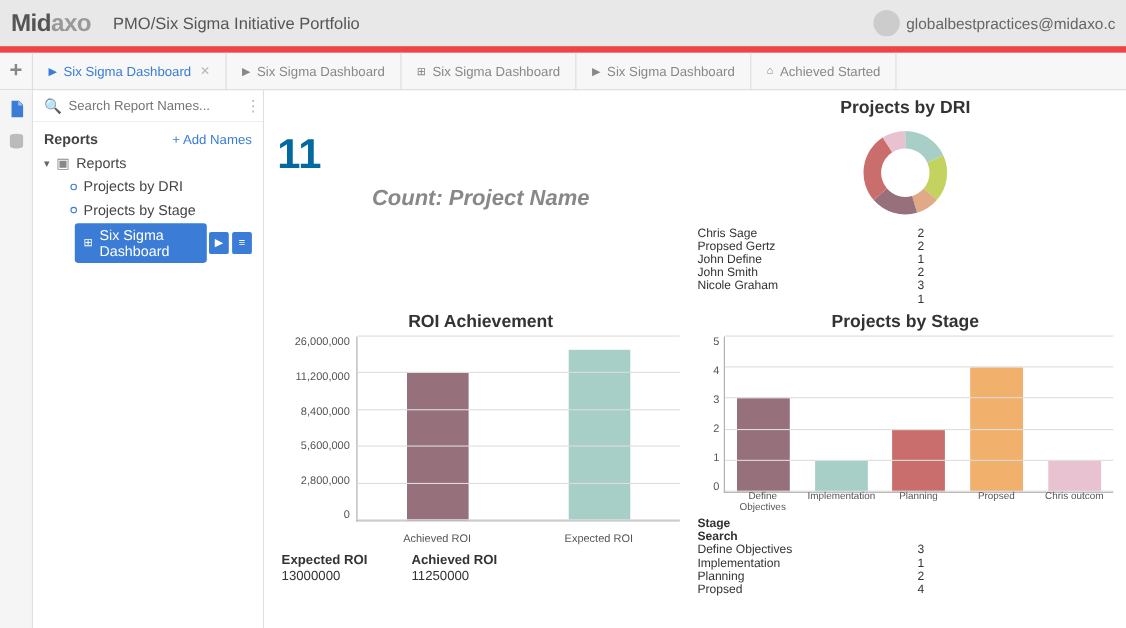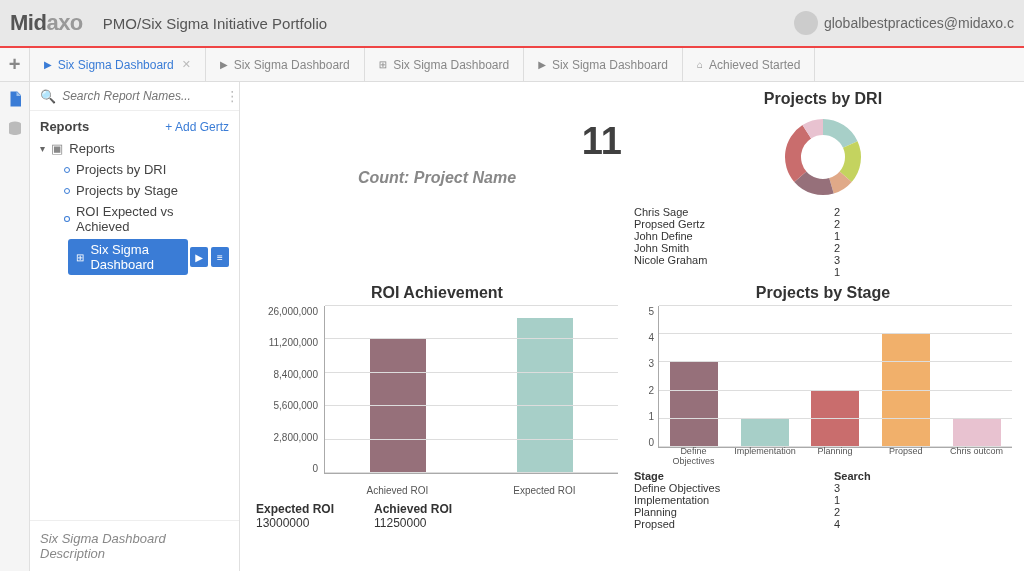--- a/index.html
+++ b/index.html
@@ -1,54 +1,54 @@
 <!DOCTYPE html>
 <html><head>
 <meta charset="utf-8">
 <style>
 * { box-sizing: border-box; margin: 0; padding: 0; }
 body { font-family: Arial, Helvetica, sans-serif; font-size: 13px; color: #333; background: #fff; width: 1024px; height: 571px; overflow: hidden; }
-.topbar { height: 48px; background: #e8e8e8; border-bottom: 2px solid #ef4444; display: flex; align-items: center; padding: 12px 10px; }
+.topbar { height: 48px; background: #e8e8e8; border-bottom: 6px solid #ef4444; display: flex; align-items: center; padding: 12px 10px; }
 .logo { font-size: 22px; font-weight: bold; color: #555; letter-spacing: -0.5px; }
 .logo .mid { color: #555; }
 .logo .axo { color: #999; }
 .portfolio-title { margin-left: 20px; font-size: 15px; color: #555; }
 .user-area { margin-left: auto; display: flex; align-items: center; color: #666; font-size: 14px; }
 .avatar { width: 24px; height: 24px; border-radius: 50%; background: #ccc; margin-right: 6px; }
 .tabbar { height: 34px; background: #f7f7f7; border-bottom: 1px solid #ddd; display: flex; align-items: center; }
 .plus-btn { width: 30px; height: 34px; display: flex; align-items: center; justify-content: center; color: #888; font-size: 20px; font-weight: bold; cursor: pointer; border-right: 1px solid #ddd; }
 .tab { padding: 0 14px; height: 34px; display: flex; align-items: center; gap: 6px; border-right: 1px solid #ddd; cursor: pointer; color: #888; font-size: 12px; }
 .tab.active { color: #3a7cd6; }
 .tab .tri { font-size: 10px; }
 .tab .close { color: #bbb; font-size: 11px; margin-left: 2px; }
 .body { display: flex; height: calc(571px - 48px - 34px); }
 .iconcol { width: 30px; background: #f5f5f5; border-right: 1px solid #e0e0e0; display: flex; flex-direction: column; align-items: center; padding-top: 8px; gap: 12px; }
 .iconcol .ic { width: 18px; height: 18px; color: #3a7cd6; }
 .sidebar { width: 210px; border-right: 1px solid #e0e0e0; display: flex; flex-direction: column; }
 .searchrow { padding: 6px 10px; display: flex; align-items: center; gap: 6px; border-bottom: 1px solid #eee; }
-.searchrow input { border: none; outline: none; font-size: 12px; font-style: italic; color: #999; flex: 1; }
+.searchrow input { border: none; outline: none; font-size: 12px; color: #999; flex: 1; }
 .searchrow .sicon { color: #aaa; font-size: 13px; }
 .searchrow .more { color: #bbb; font-size: 14px; cursor: pointer; }
 .reports-head { display: flex; justify-content: space-between; align-items: center; padding: 8px 10px 4px; }
 .reports-head .h { font-size: 13px; font-weight: bold; color: #444; }
 .reports-head .addf { color: #3a7cd6; font-size: 12px; cursor: pointer; }
 .tree { padding: 0 10px; font-size: 13px; }
 .tree .folder { display: flex; align-items: center; gap: 6px; padding: 3px 0; color: #444; cursor: pointer; }
 .tree .node { display: flex; align-items: center; gap: 6px; padding: 3px 0 3px 24px; color: #444; cursor: pointer; }
 .tree .node .bullet { width: 6px; height: 6px; border-radius: 50%; border: 1.5px solid #3a7cd6; }
 .tree .node.sel { background: #3a7cd6; color: #fff; border-radius: 3px; padding-left: 8px; margin-left: 14px; margin-right: -2px; }
 .tree .node.sel .sqicon { color: #fff; font-size: 10px; }
 .tree .actions { display: inline-flex; gap: 3px; margin-left: 4px; }
 .tree .actbtn { width: 18px; height: 20px; background: #3a7cd6; color: #fff; display: flex; align-items: center; justify-content: center; border-radius: 2px; font-size: 10px; cursor: pointer; }
 .desc { margin-top: auto; border-top: 1px solid #eee; padding: 10px; color: #888; font-style: italic; font-size: 13px; }
 .main { flex: 1; overflow: hidden; position: relative; padding: 8px 12px; }
 .grid { display: grid; grid-template-columns: 370px 1fr; grid-template-rows: auto auto; gap: 6px 12px; }
 .card-title { font-size: 16px; font-weight: bold; text-align: center; margin-bottom: 4px; }
-.bignum { font-size: 38px; font-weight: bold; color: #404040; text-align: right; margin-top: 30px; }
-.subcount { font-size: 16px; font-weight: bold; font-style: italic; color: #888; text-align: center; margin-top: 6px; }
+.bignum { font-size: 38px; font-weight: bold; color: #0369a1; text-align: left; margin-top: 30px; }
+.subcount { font-size: 20px; font-weight: bold; font-style: italic; color: #888; text-align: center; margin-top: 6px; }
 .chart-area { position: relative; }
 .yaxis { position: absolute; left: 0; top: 0; bottom: 22px; width: 70px; display: flex; flex-direction: column; justify-content: space-between; font-size: 10px; color: #555; text-align: right; padding-right: 4px; }
 .plot { position: absolute; left: 72px; right: 4px; top: 0; bottom: 22px; border-left: 1px solid #aaa; border-bottom: 1px solid #aaa; }
 .gridline { position: absolute; left: 0; right: 0; border-top: 1px solid #ddd; }
 .bars { position: absolute; left: 0; right: 0; bottom: 0; top: 0; display: flex; align-items: flex-end; justify-content: space-around; }
 .bar { width: 56px; }
 .xaxis { position: absolute; left: 72px; right: 4px; bottom: 0; display: flex; justify-content: space-around; font-size: 10px; color: #555; }
 .tbl { font-size: 11px; margin-top: 4px; }
 .tbl .hd { font-weight: bold; display: flex; }
 .tbl .row { display: flex; }
@@ -57,21 +57,21 @@
 .donut-wrap { display: flex; justify-content: center; }
 .roi-summary { display: flex; gap: 40px; font-size: 12px; margin-top: 6px; padding-left: 4px; }
 .roi-summary .lbl { font-weight: bold; }
 .stage-chart { position: relative; height: 160px; margin-top: 4px; }
 .stage-chart .yaxis2 { position: absolute; left: 0; top: 0; bottom: 18px; width: 20px; display: flex; flex-direction: column; justify-content: space-between; font-size: 10px; color: #555; text-align: right; }
 .stage-chart .plot2 { position: absolute; left: 24px; right: 0; top: 0; bottom: 18px; border-left: 1px solid #aaa; border-bottom: 1px solid #aaa; }
 .stage-chart .bars2 { position: absolute; left: 0; right: 0; top: 0; bottom: 0; display: flex; align-items: flex-end; justify-content: space-around; }
 .stage-chart .bar2 { width: 48px; }
 .stage-chart .xaxis2 { position: absolute; left: 24px; right: 0; bottom: 0; display: flex; justify-content: space-around; font-size: 9px; color: #555; }
 .stage-tbl { font-size: 11px; margin-top: 4px; }
-.stage-tbl .hd { font-weight: bold; display: flex; }
+.stage-tbl .hd { font-weight: bold; display: flex; flex-direction: column; }
 .stage-tbl .row { display: flex; }
 .stage-tbl .c1 { width: 200px; }
 </style>
 </head>
 <body>
 
 <div class="topbar">
   <div class="logo"><span class="mid">Mid</span><span class="axo">axo</span></div>
   <div class="portfolio-title">PMO/Six Sigma Initiative Portfolio</div>
   <div class="user-area">
@@ -121,54 +121,49 @@
   </div>
 
   <div class="sidebar">
     <div class="searchrow">
       <span class="sicon">🔍</span>
       <input placeholder="Search Report Names..." style="">
       <span class="more">⋮</span>
     </div>
     <div class="reports-head">
       <span class="h">Reports</span>
-      <span class="addf">+ Add Gertz</span>
+      <span class="addf">+ Add Names</span>
     </div>
     <div class="tree">
       <div class="folder">
         <span style="font-size:10px;color:#666">▾</span>
         <span style="color:#888">▣</span>
         <span>Reports</span>
       </div>
       <div id="tree-nodes">
           <div class="node">
             <span class="bullet"></span>
             <span>Projects by DRI</span>
           </div>
           <div class="node">
             <span class="bullet"></span>
             <span>Projects by Stage</span>
           </div>
-          <div class="node">
-            <span class="bullet"></span>
-            <span>ROI Expected vs Achieved</span>
-          </div>
         </div>
       <div style="display:flex;align-items:center;margin-left:14px;margin-top:2px">
         <div class="node sel" style="flex:1">
           <span class="sqicon">⊞</span>
           <span>Six Sigma Dashboard</span>
         </div>
         <div class="actions">
           <div class="actbtn">▶</div>
           <div class="actbtn">≡</div>
         </div>
       </div>
     </div>
-    <div class="desc">Six Sigma Dashboard Description</div>
   </div>
 
   <div class="main">
     <div class="grid">
 
       <div>
         <div class="bignum">11</div>
         <div class="subcount">Count: Project Name</div>
       </div>
 

